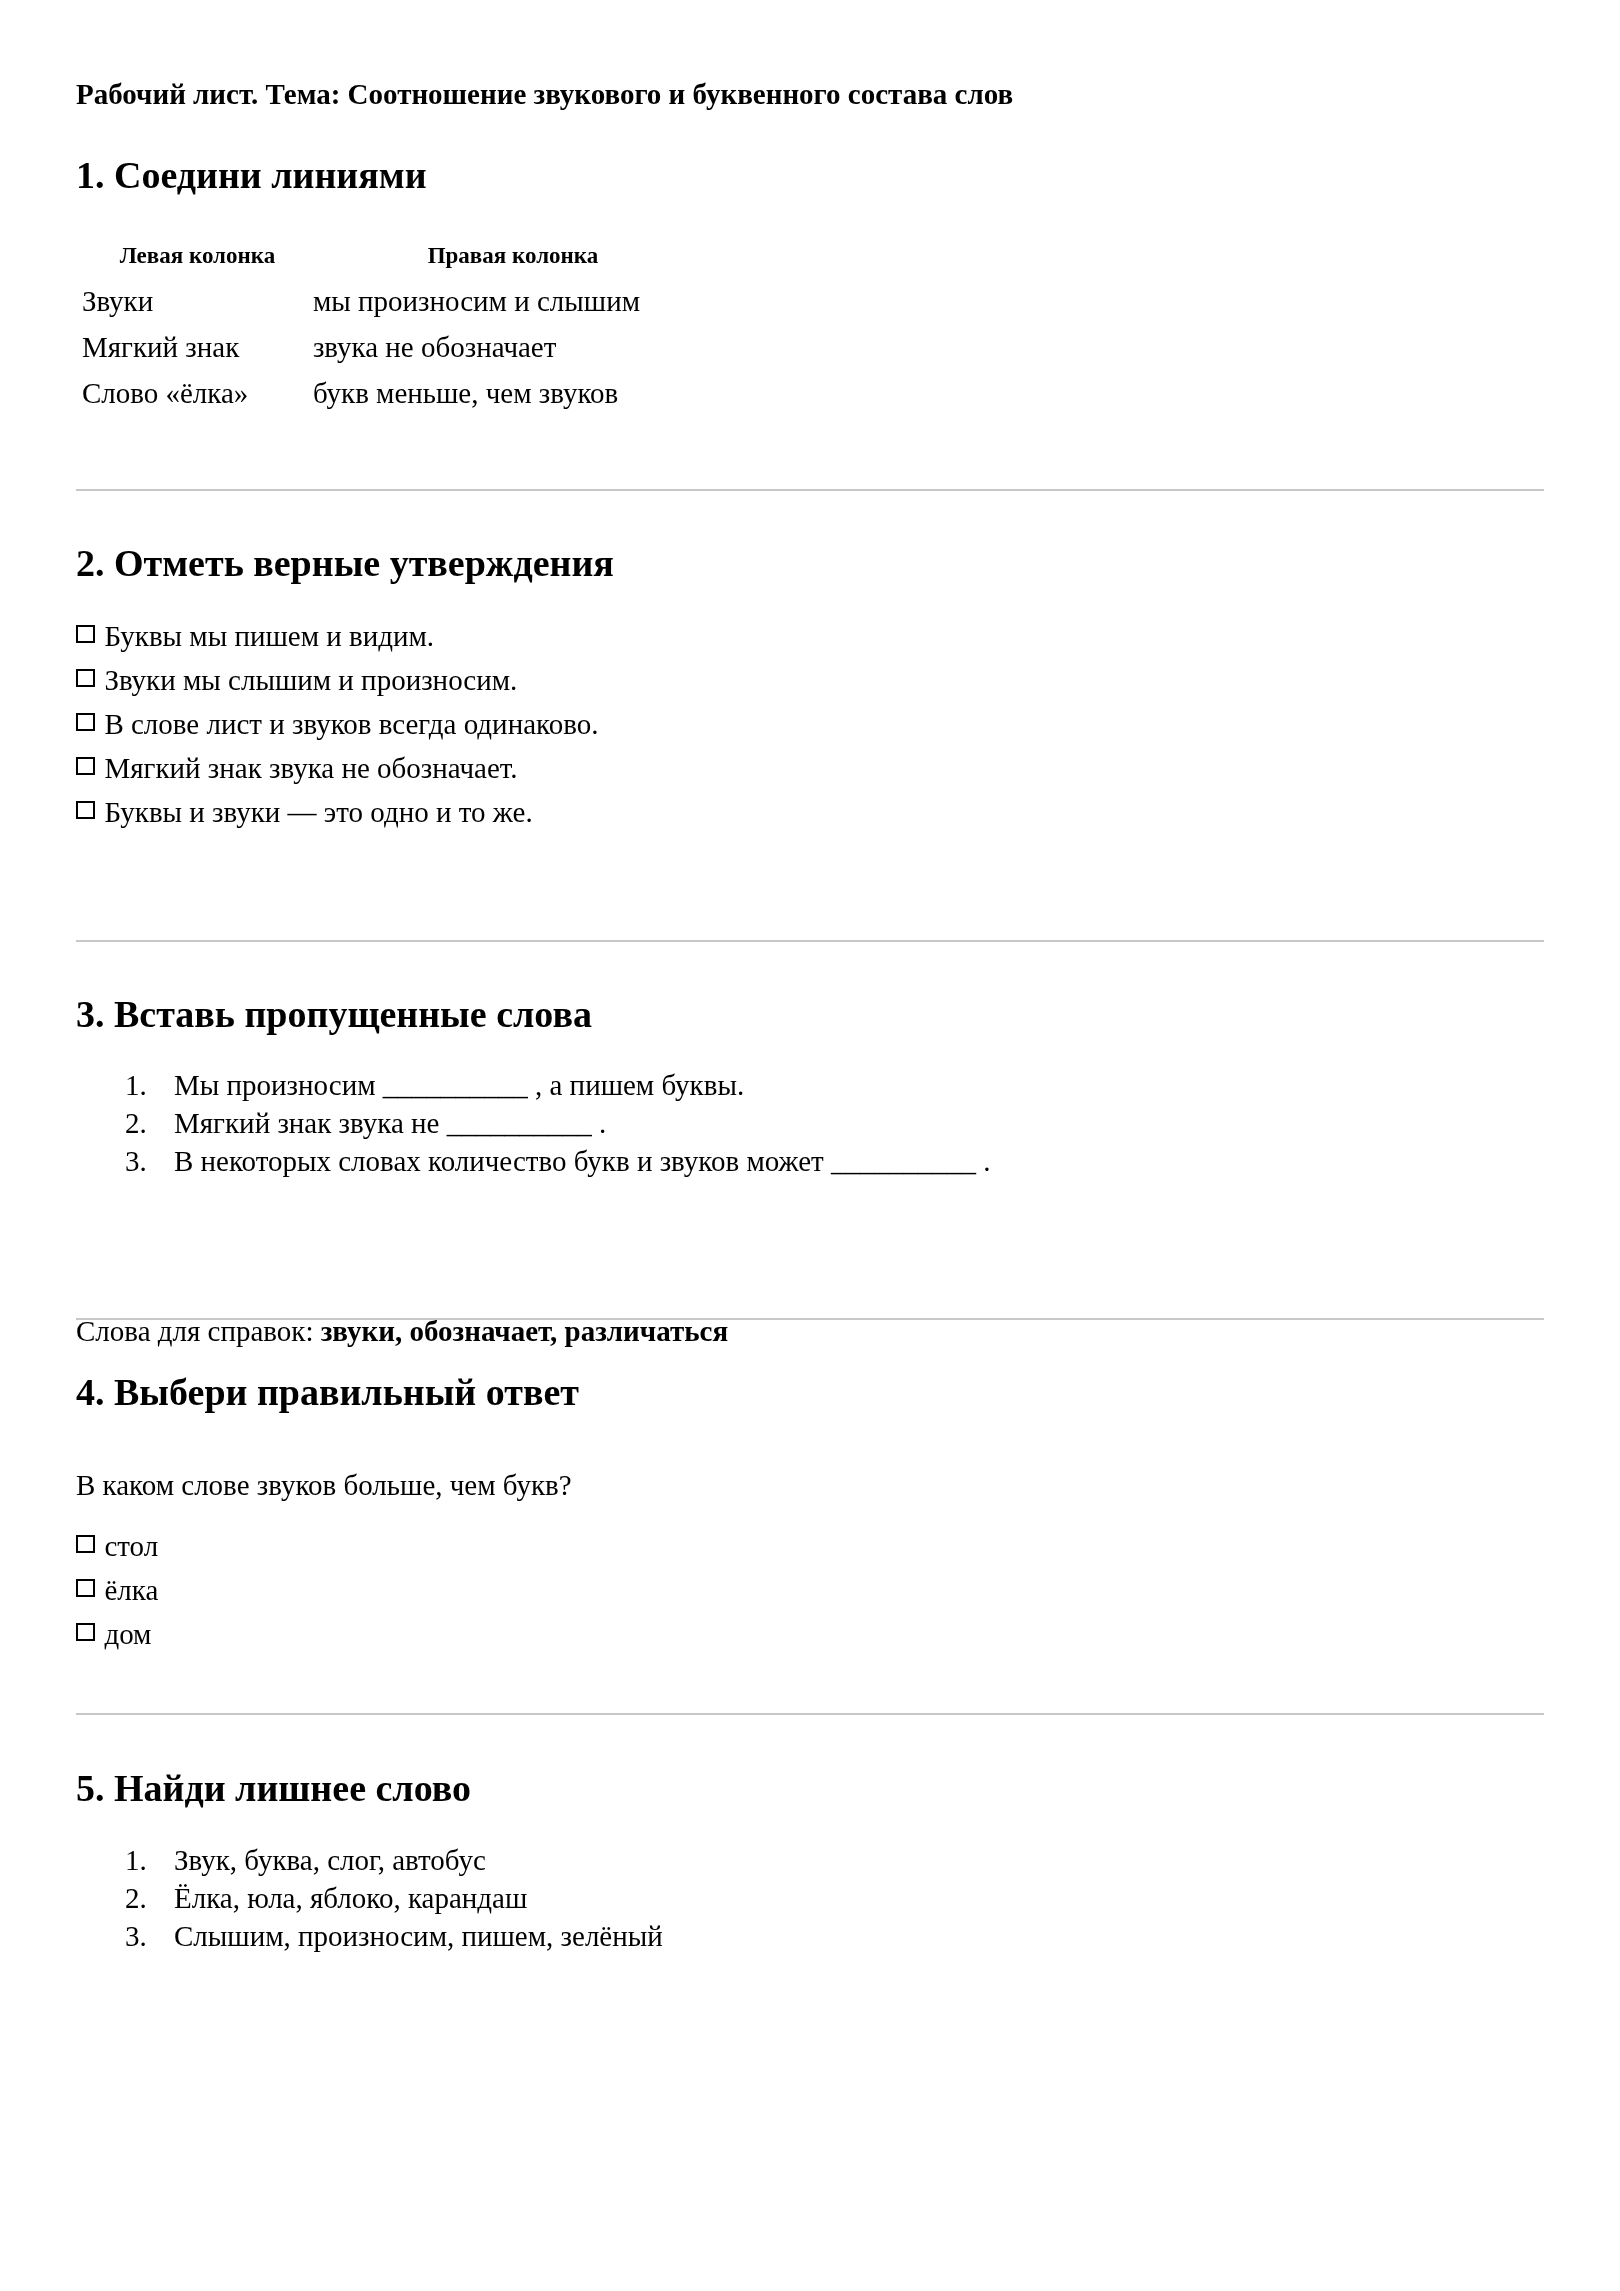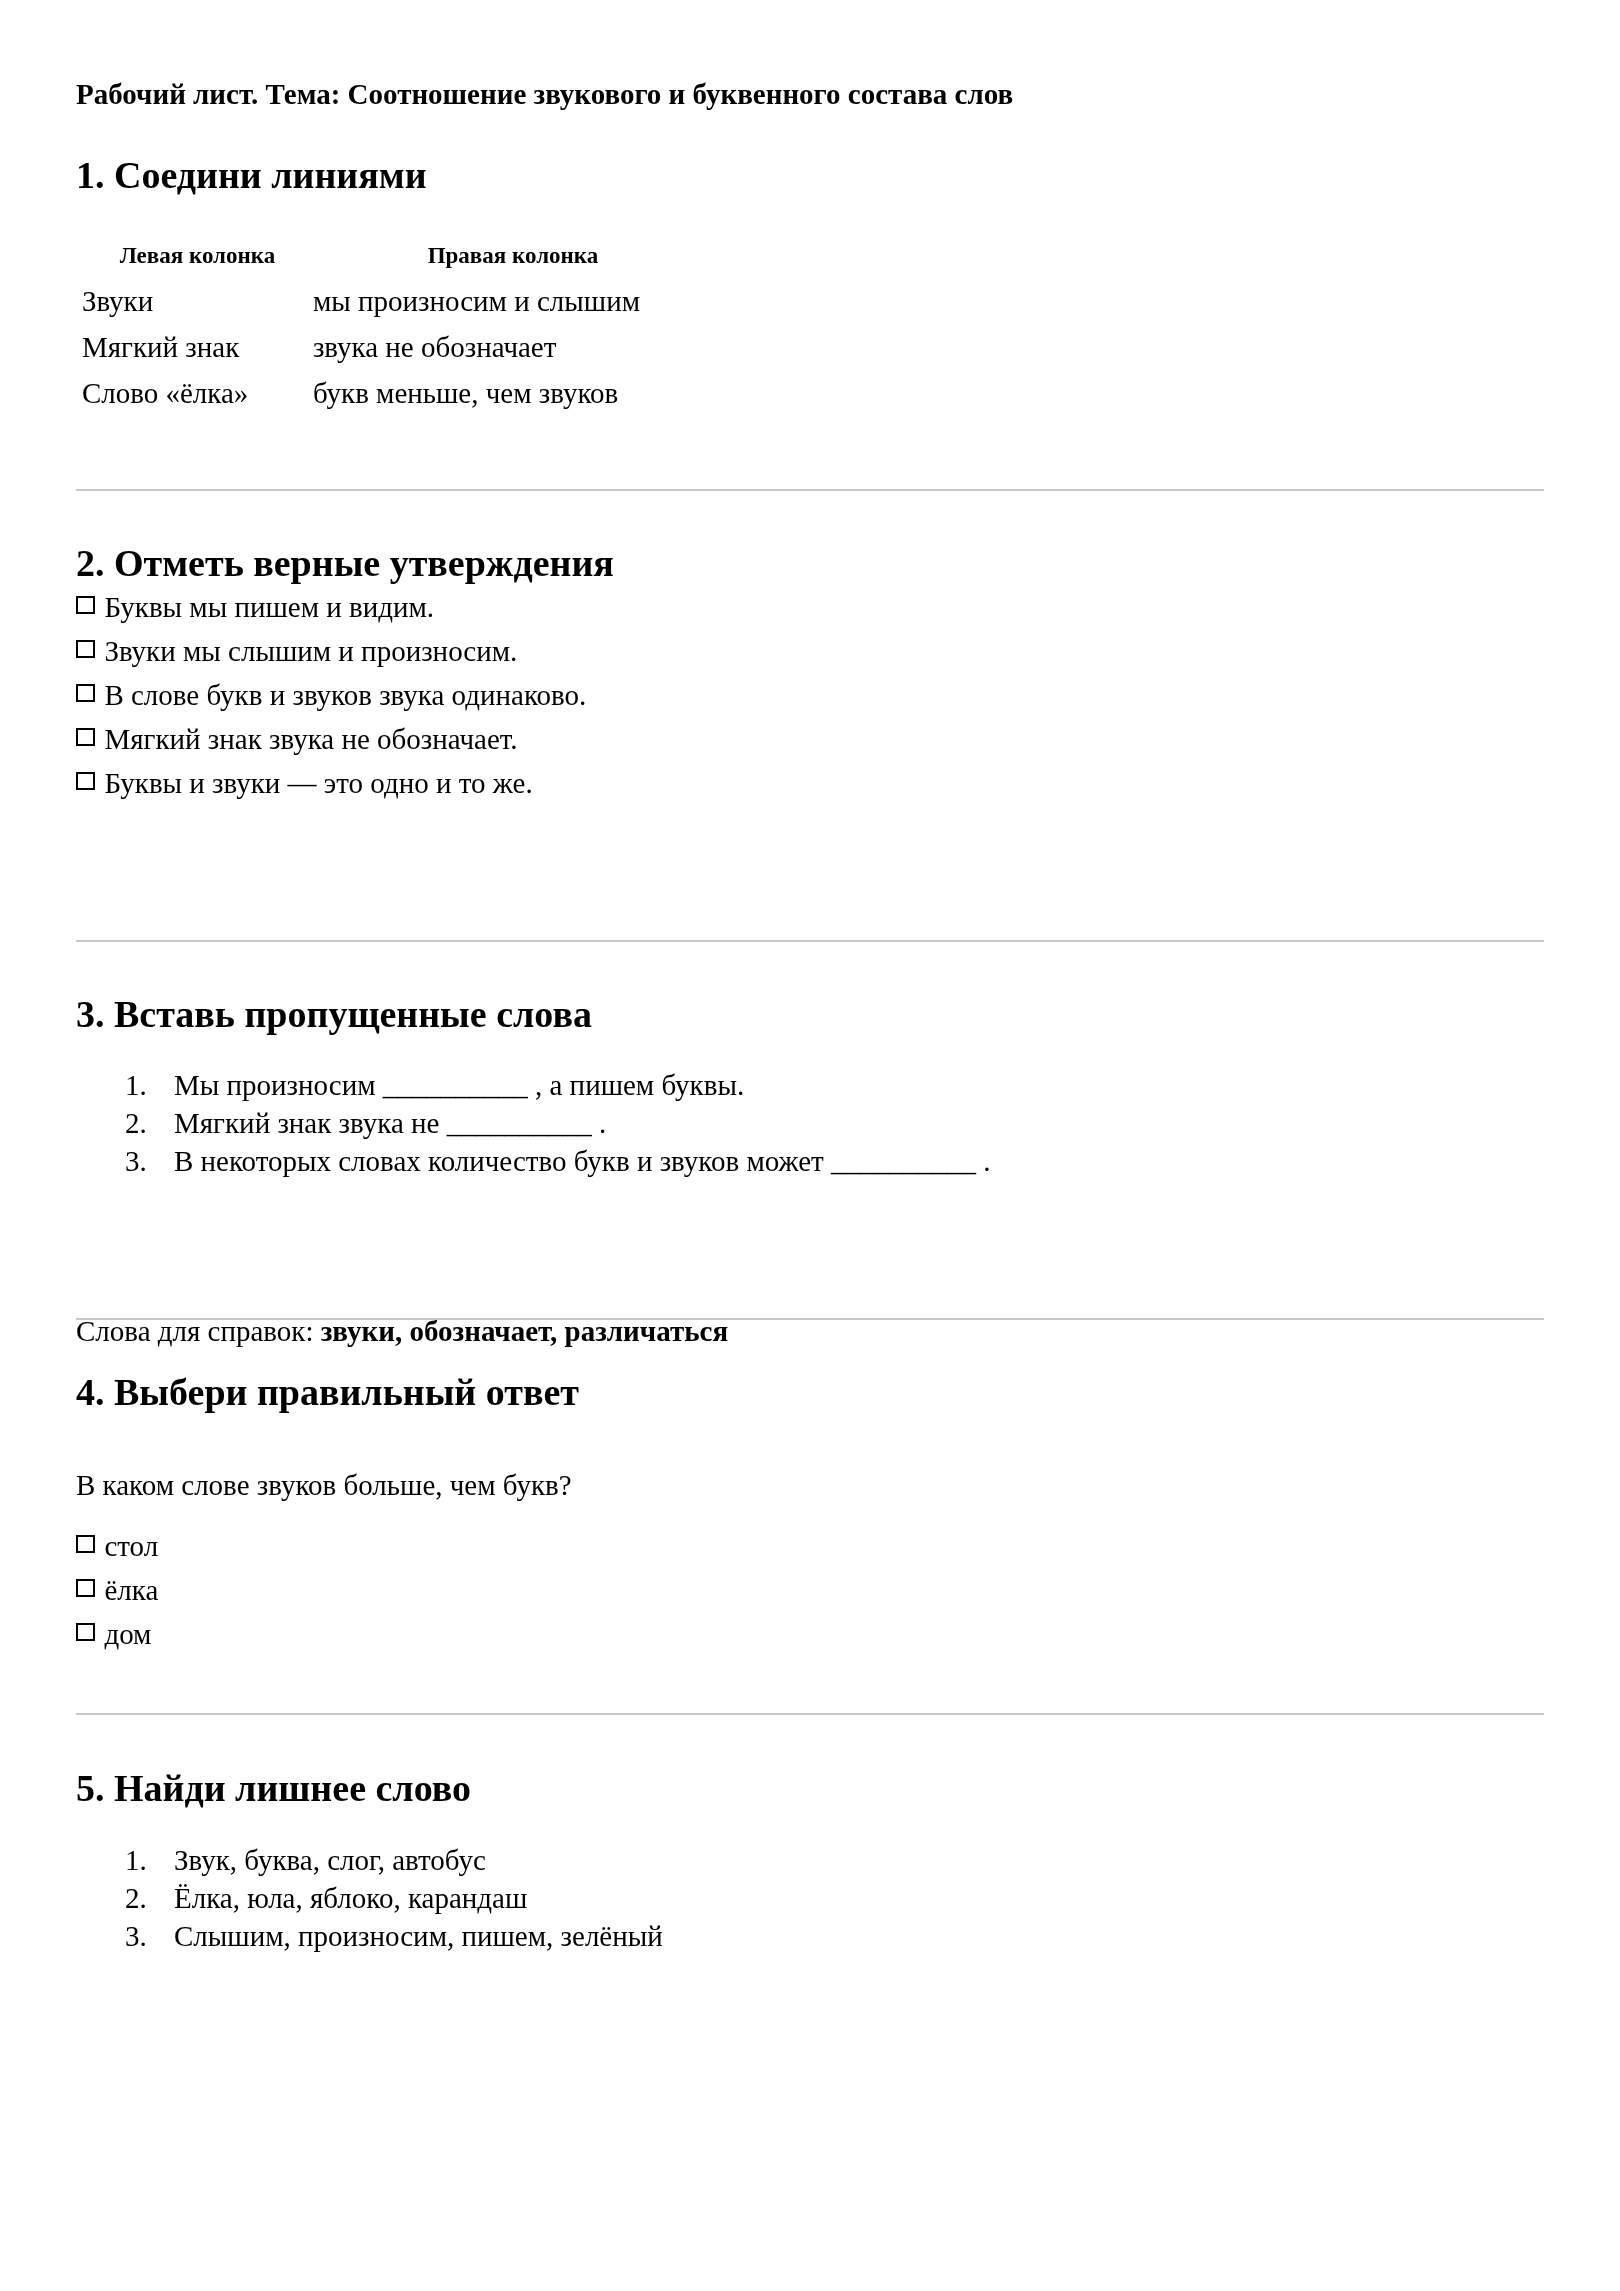--- a/index.html
+++ b/index.html
@@ -136,32 +136,32 @@
       <tr>
         <td class="col-left">Слово «ёлка»</td>
         <td>букв меньше, чем звуков</td>
       </tr>
     </tbody>
   </table>
 
   <div class="divider" style="top:489px;"></div>
 
   <div class="abs h" style="top:541px;">2. Отметь верные утверждения</div>
-  <ul class="cb-list" style="top:585px;">
+  <ul class="cb-list" style="top:614px;">
     <li>
       <span class="cb-box"></span>
       <span>Буквы мы пишем и видим.</span>
     </li>
     <li>
       <span class="cb-box"></span>
       <span>Звуки мы слышим и произносим.</span>
     </li>
     <li>
       <span class="cb-box"></span>
-      <span>В слове букв и звуков звука одинаково.</span>
+      <span>В слове лист и звуков всегда одинаково.</span>
     </li>
     <li>
       <span class="cb-box"></span>
       <span>Мягкий знак звука не обозначает.</span>
     </li>
     <li>
       <span class="cb-box"></span>
       <span>Буквы и звуки — это одно и то же.</span>
     </li>
   </ul>

